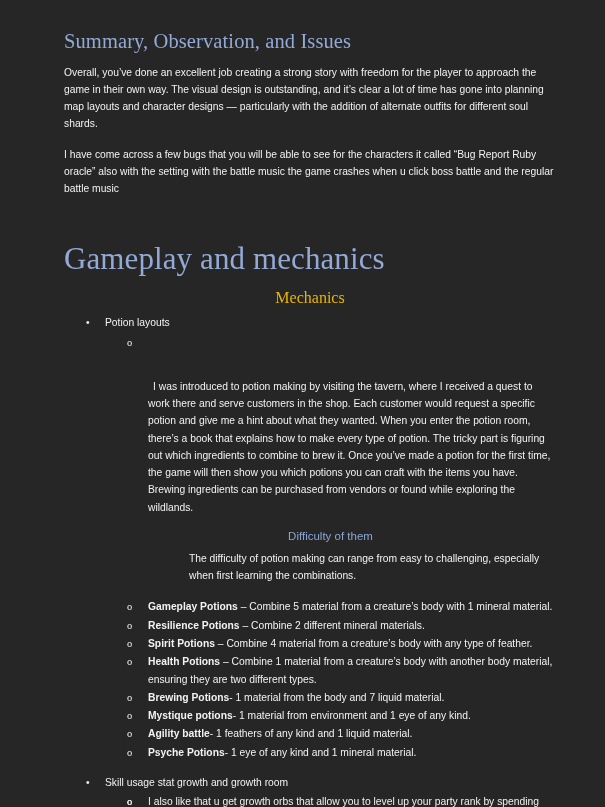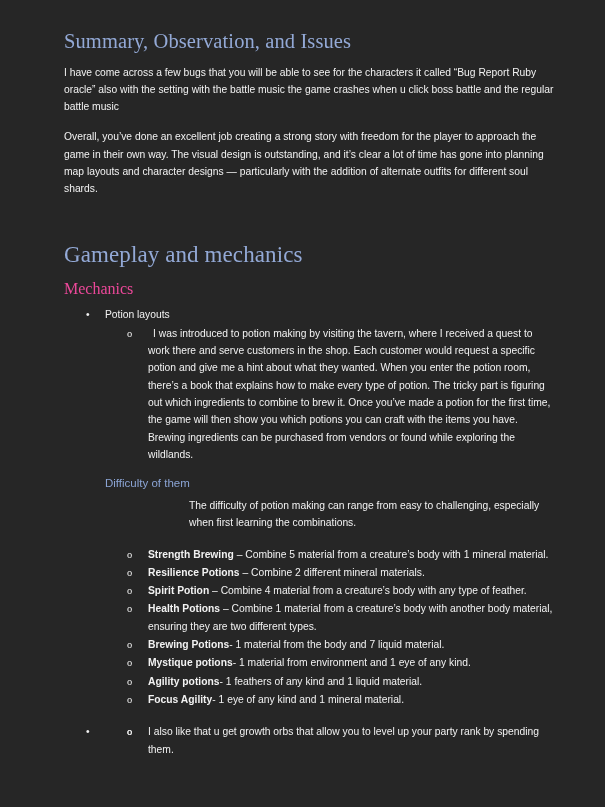--- a/index.html
+++ b/index.html
@@ -34,38 +34,40 @@
   h1.doc-h {
     font-family: "Liberation Serif", serif;
     font-size: 20.5px;
     font-weight: normal;
     color: #93a9d6;
     margin: 0 0 11px 0;
     letter-spacing: 0.1px;
     line-height: 1.1;
   }
   h1.doc-h.big {
-    font-size: 23px;
+    font-size: 31px;
     margin: 0 0 13px 0;
   }
   h2.doc-h2 {
     font-family: "Liberation Serif", serif;
     font-size: 16px;
     font-weight: normal;
-    color: #ec4899;
+    color: #eab308;
     margin: 0 0 8px 0;
     line-height: 1.1;
+    text-align: center;
   }
   h3.doc-h3 {
     font-family: "Liberation Sans", sans-serif;
     font-size: 11.5px;
     font-weight: normal;
     color: #8ba4d4;
     margin: 0 0 6px 0;
     line-height: 1.2;
+    text-align: center;
   }
 
   
   p.body-p {
     font-size: 10.3px;
     line-height: 17.3px;
     color: #f2f2f2;
     margin: 0 0 13px 0;
     text-align: left;
   }
@@ -110,21 +112,21 @@
   }
   ul.lvl2 > li.li2 > .marker {
     position: absolute;
     left: 22px;
     top: 0;
     font-family: "Liberation Serif", serif;
     font-size: 10.5px;
     line-height: 17.3px;
     color: #f2f2f2;
   }
-  li.li2.extra-indent > .txt { display: inline-block; text-indent: 5px; }
+  li.li2.extra-indent > .txt { display: inline-block; text-indent: 5px; margin-top: 44px; }
 
   
   .sub-block {
     padding-left: 84px;
     font-size: 10.3px;
     line-height: 17.3px;
     margin: 0 0 14px 0;
   }
 
   .sub-section { padding-left: 41px; }
@@ -132,23 +134,23 @@
   b, .bold { font-weight: bold; }
 </style>
 </head>
 <body>
 
 <div class="page">
   <div class="content">
 
     <h1 class="doc-h">Summary, Observation, and Issues</h1>
 
+    <p class="body-p">Overall, you’ve done an excellent job creating a strong story with freedom for the player to approach the game in their own way. The visual design is outstanding, and it’s clear a lot of time has gone into planning map layouts and character designs — particularly with the addition of alternate outfits for different soul shards.</p>
+
     <p class="body-p">I have come across a few bugs that you will be able to see for the characters it called “Bug Report Ruby oracle” also with the setting with the battle music the game crashes when u click boss battle and the regular battle music</p>
-
-    <p class="body-p">Overall, you’ve done an excellent job creating a strong story with freedom for the player to approach the game in their own way. The visual design is outstanding, and it’s clear a lot of time has gone into planning map layouts and character designs — particularly with the addition of alternate outfits for different soul shards.</p>
 
     <div class="spacer-lg"></div>
 
     <h1 class="doc-h big">Gameplay and mechanics</h1>
 
     <h2 class="doc-h2">Mechanics</h2>
 
     <ul class="lvl1">
 
       <li class="li1">
@@ -167,58 +169,59 @@
     <div class="spacer-md"></div>
 
     <div class="sub-section">
       <h3 class="doc-h3">Difficulty of them</h3>
 
       <div class="sub-block">The difficulty of potion making can range from easy to challenging, especially when first learning the combinations.</div>
 
       <ul class="lvl2">
         <li class="li2">
           <span class="marker">o</span>
-          <b>Strength Brewing</b><span> – </span><span>Combine 5 material from a creature’s body with 1 mineral material.</span>
+          <b>Gameplay Potions</b><span> – </span><span>Combine 5 material from a creature’s body with 1 mineral material.</span>
         </li>
         <li class="li2">
           <span class="marker">o</span>
           <b>Resilience Potions</b><span> – </span><span>Combine 2 different mineral materials.</span>
         </li>
         <li class="li2">
           <span class="marker">o</span>
-          <b>Spirit Potion</b><span> – </span><span>Combine 4 material from a creature’s body with any type of feather.</span>
+          <b>Spirit Potions</b><span> – </span><span>Combine 4 material from a creature’s body with any type of feather.</span>
         </li>
         <li class="li2">
           <span class="marker">o</span>
           <b>Health Potions</b><span> – </span><span>Combine 1 material from a creature’s body with another body material, ensuring they are two different types.</span>
         </li>
         <li class="li2">
           <span class="marker">o</span>
           <b>Brewing Potions</b><span>- </span><span>1 material from the body and 7 liquid material.</span>
         </li>
         <li class="li2">
           <span class="marker">o</span>
           <b>Mystique potions</b><span>- </span><span>1 material from environment and 1 eye of any kind.</span>
         </li>
         <li class="li2">
           <span class="marker">o</span>
-          <b>Agility potions</b><span>- </span><span>1 feathers of any kind and 1 liquid material.</span>
-        </li>
-        <li class="li2">
-          <span class="marker">o</span>
-          <b>Focus Agility</b><span>- </span><span>1 eye of any kind and 1 mineral material.</span>
+          <b>Agility battle</b><span>- </span><span>1 feathers of any kind and 1 liquid material.</span>
+        </li>
+        <li class="li2">
+          <span class="marker">o</span>
+          <b>Psyche Potions</b><span>- </span><span>1 eye of any kind and 1 mineral material.</span>
         </li>
       </ul>
     </div>
 
     <div class="spacer-md"></div>
 
     <ul class="lvl1">
       <li class="li1">
         <span class="marker">•</span>
+        <span class="txt">Skill usage stat growth and growth room</span>
 
         <ul class="lvl2">
           <li class="li2">
             <span class="marker">o</span>
           </li>
           <li class="li2">
             <span class="marker">o</span>
             <span class="txt">I also like that u get growth orbs that allow you to level up your party rank by spending them.</span>
           </li>
         </ul>

